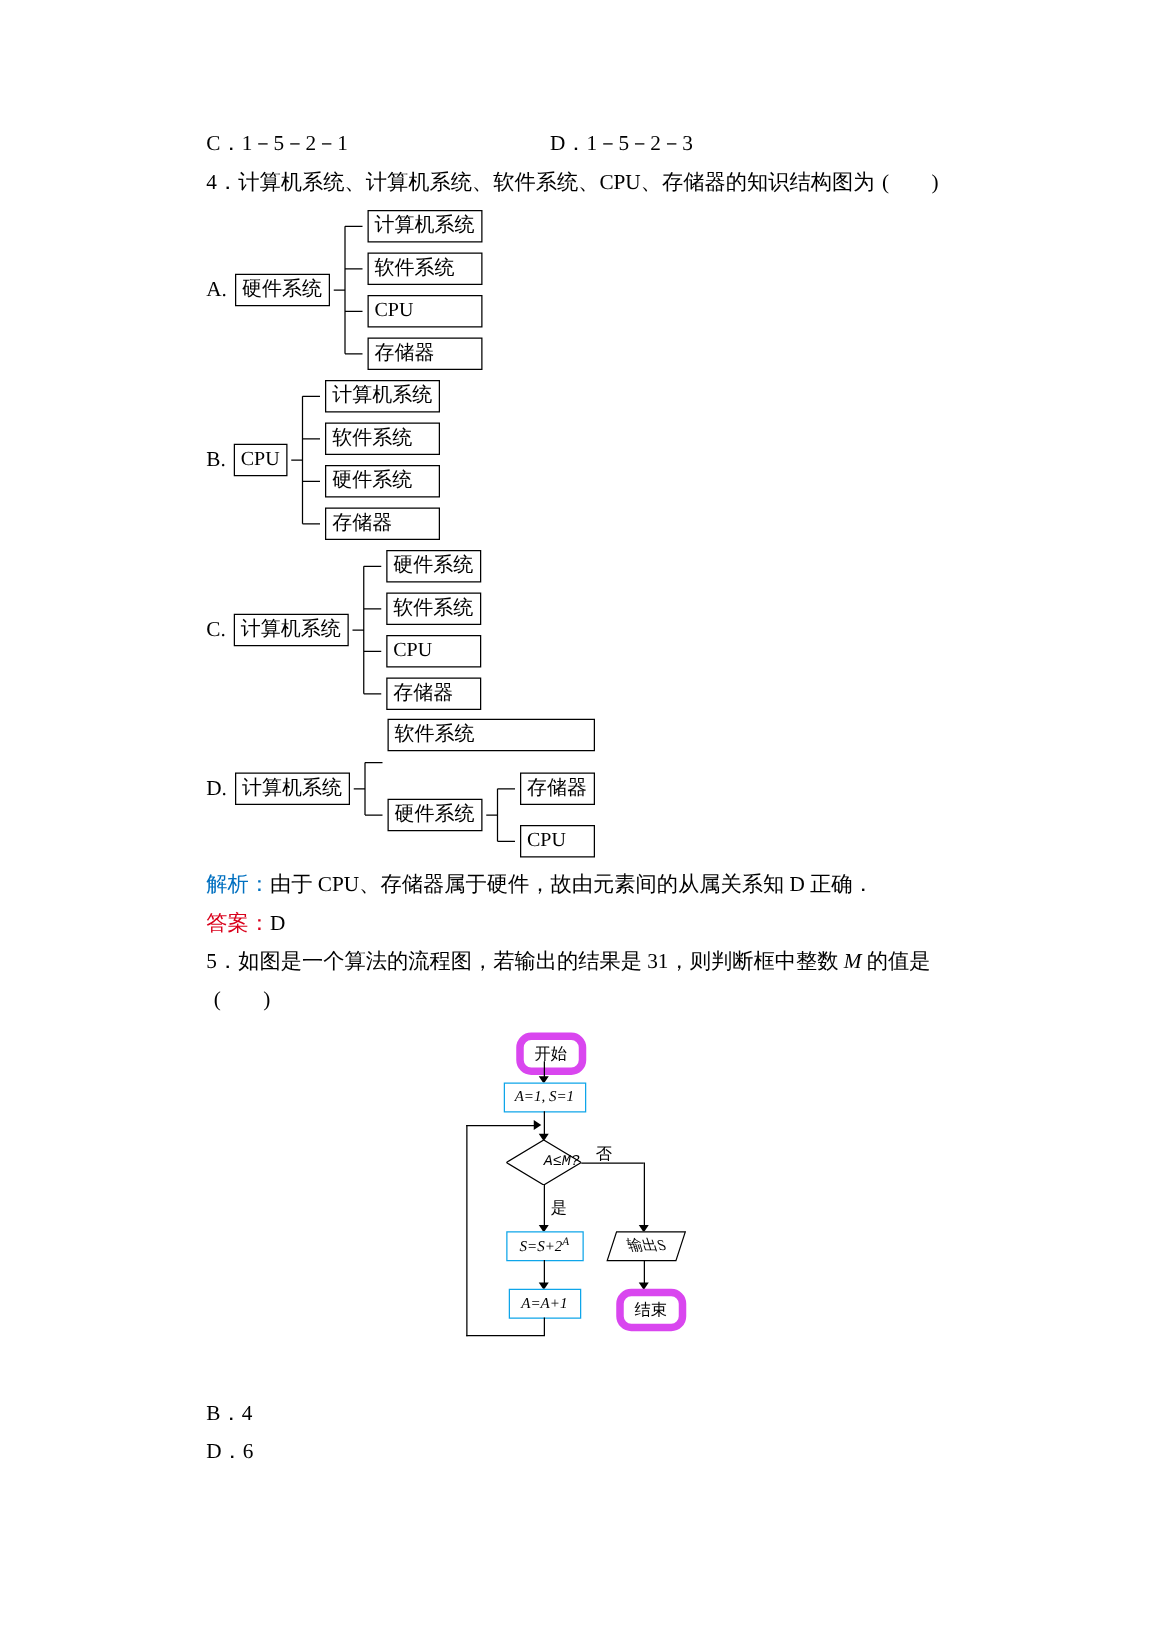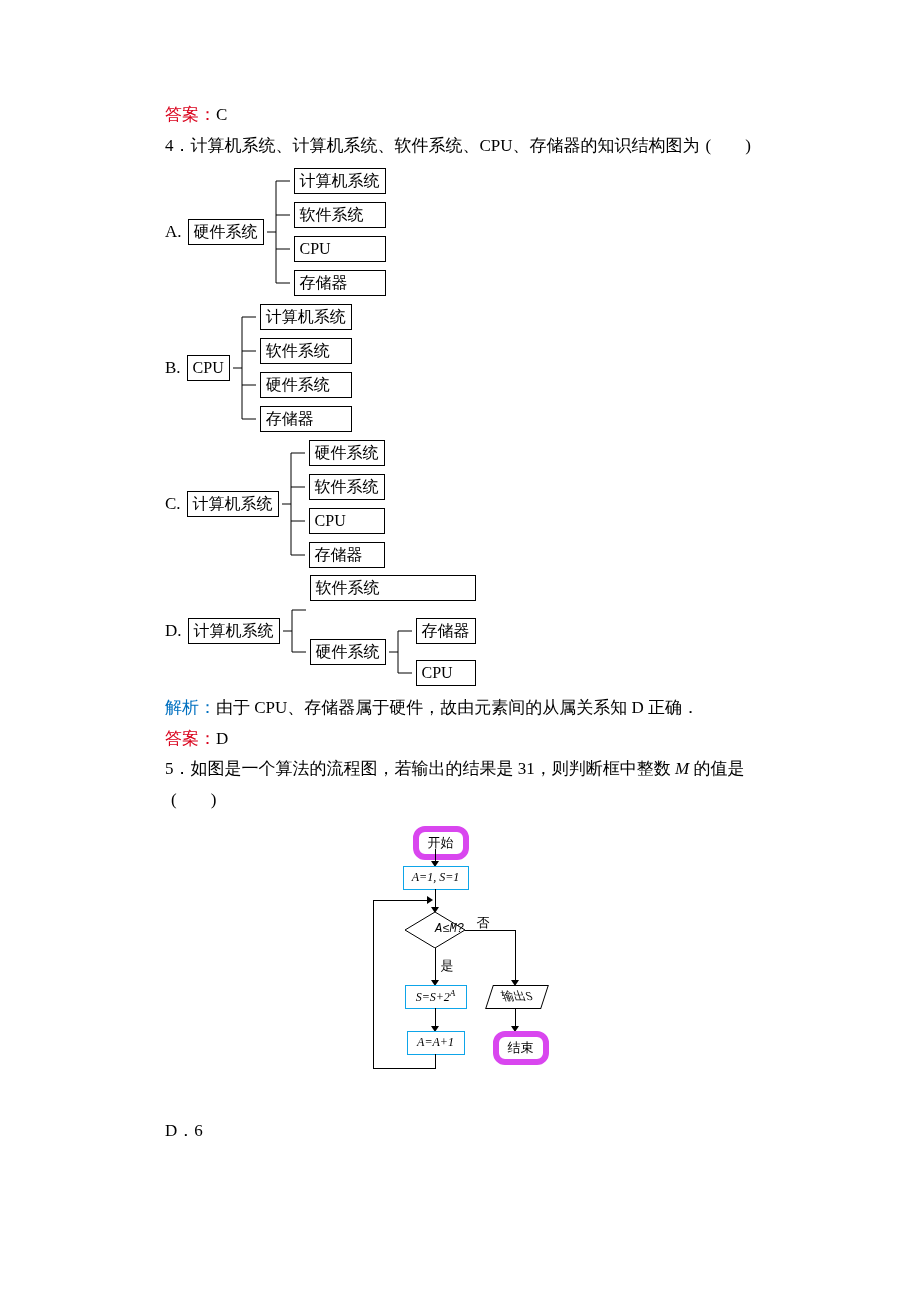--- a/index.html
+++ b/index.html
@@ -108,22 +108,27 @@
     border-top:4px solid transparent;
     border-bottom:4px solid transparent;
     border-left:6px solid #000;
   }
 </style>
 </head>
 <body>
 
 <div class="page">
 
-  <div>
-    <span class="ans-label">答案：</span><span>C</span>
+  <div class="row">
+    <div class="col-left">
+      <span>C．</span><span>1－5－2－1</span>
+    </div>
+    <div class="col-right">
+      <span>D．</span><span>1－5－2－3</span>
+    </div>
   </div>
 
   <div>
     <span>4．</span><span>计算机系统、计算机系统、软件系统、CPU、存储器的知识结构图为</span><span class="paren">(　　)</span>
   </div>
 
   <div class="tree">
     <span class="prefix">A.</span>
     <span class="boxed">硬件系统</span>
     <svg class="bracket-svg" width="30" height="130">
@@ -252,20 +257,23 @@
     </div>
 
     <div class="fc-line" style="left:82px; top:228px; width:1px; height:14px;"></div>
     <div class="fc-line" style="left:20px; top:242px; width:63px; height:1px;"></div>
     <div class="fc-line" style="left:20px; top:74px; width:1px; height:169px;"></div>
     <div class="fc-line" style="left:20px; top:74px; width:56px; height:1px;"></div>
     <div class="arrow-right" style="left:74px; top:70.5px;"></div>
   </div>
 
   <div class="row">
+    <div class="col-right">
+      <span>B．</span><span>4</span>
+    </div>
   </div>
   <div class="row">
     <div class="col-right">
       <span>D．</span><span>6</span>
     </div>
   </div>
 
 </div>
 
 </body></html>

